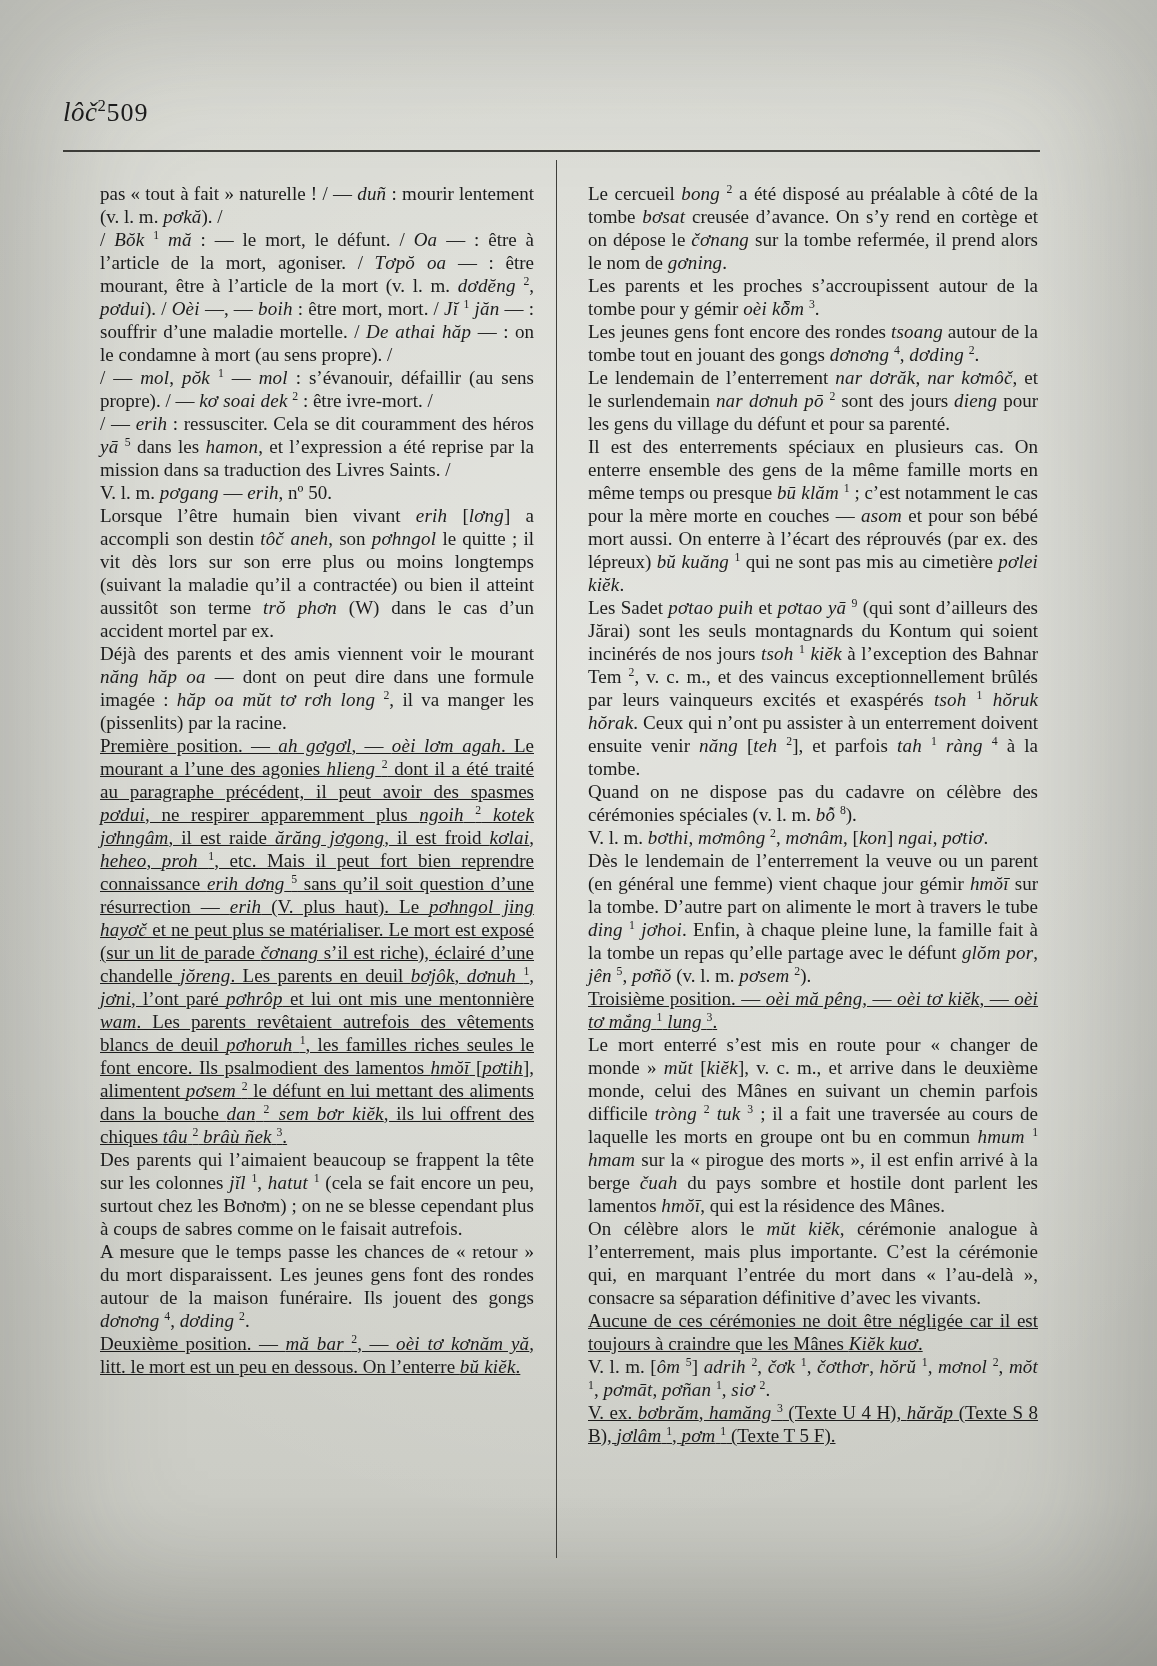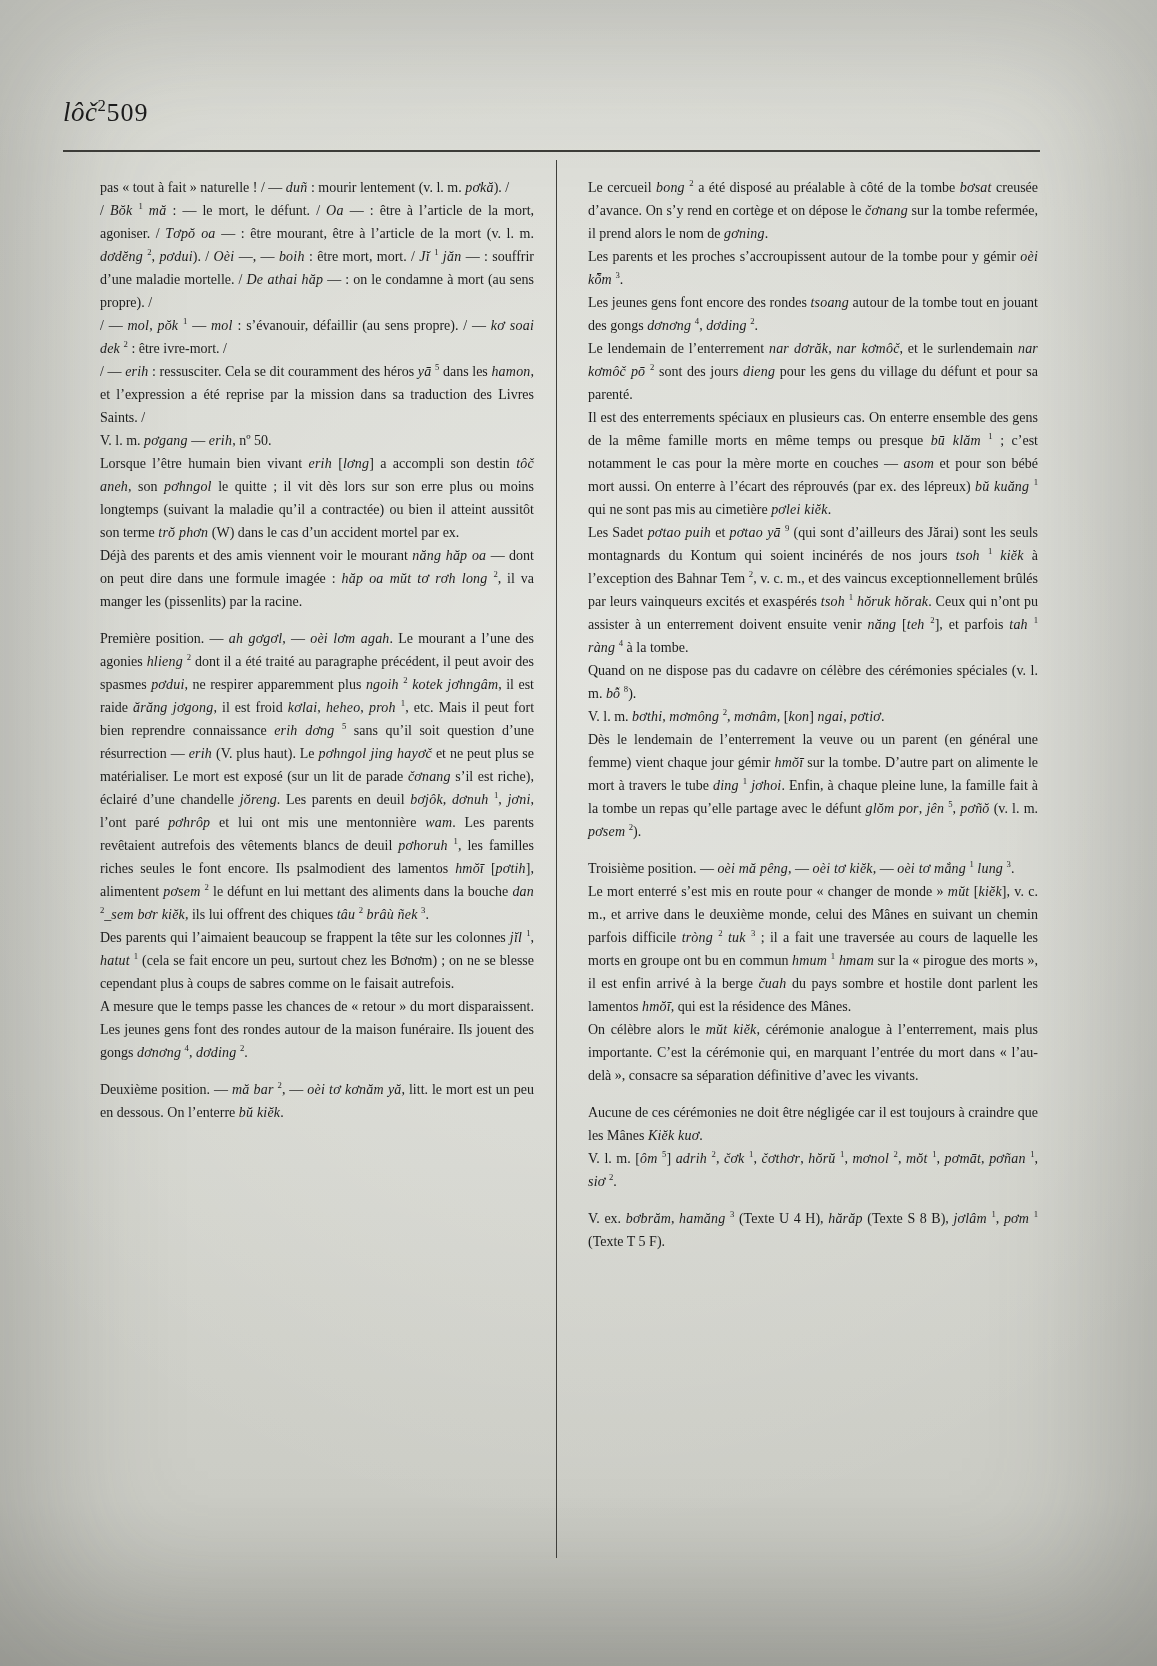--- a/index.html
+++ b/index.html
@@ -43,30 +43,30 @@
   .columns{
     position:absolute;
     left:0;top:168px;width:1157px;bottom:0;
   }
   .divider{
     position:absolute;
     left:556px;top:-8px;height:1398px;width:0;
     border-left:1.5px solid #3e3e3a;
   }
   .col{
-    position:absolute;top:8px;
-    font-size:14px;
+    position:absolute;top:14px;
+    font-size:19px;
     line-height:23px;
     text-align:justify;
     text-justify:inter-word;
   }
   .col-left{left:100px;width:434px;}
   .col-right{left:588px;width:450px;}
   .para{margin:0;}
-  .para.gap{margin-top:14px;}
+  .para.gap{text-decoration:underline;}
   .para sup{font-size:0.62em;line-height:0;}
   .para i{letter-spacing:0.2px;}
 </style>
 </head>
 <body>
 
 <div class="page">
   <div class="vignette"></div>
 
   <div class="header">
@@ -88,21 +88,21 @@
         <p class="para">Déjà des parents et des amis viennent voir le mourant <i>năng hăp oa</i> — dont on peut dire dans une formule imagée : <i>hăp oa mŭt tơ rơh long</i> <sup>2</sup>, il va manger les (pissenlits) par la racine.</p>
         <p class="para gap">Première position. — <i>ah gơgơl</i>, — <i>oèi lơm agah</i>. Le mourant a l’une des agonies <i>hlieng</i> <sup>2</sup> dont il a été traité au paragraphe précédent, il peut avoir des spasmes <i>pơdui</i>, ne respirer apparemment plus <i>ngoih</i> <sup>2</sup> <i>kotek jơhngâm</i>, il est raide <i>ărăng jơgong</i>, il est froid <i>kơlai</i>, <i>heheo</i>, <i>proh</i> <sup>1</sup>, etc. Mais il peut fort bien reprendre connaissance <i>erih dơng</i> <sup>5</sup> sans qu’il soit question d’une résurrection — <i>erih</i> (V. plus haut). Le <i>pơhngol jing hayơč</i> et ne peut plus se matérialiser. Le mort est exposé (sur un lit de parade <i>čơnang</i> s’il est riche), éclairé d’une chandelle <i>jŏreng</i>. Les parents en deuil <i>bơjôk</i>, <i>dơnuh</i> <sup>1</sup>, <i>jơni</i>, l’ont paré <i>pơhrôp</i> et lui ont mis une mentonnière <i>wam</i>. Les parents revêtaient autrefois des vêtements blancs de deuil <i>pơhoruh</i> <sup>1</sup>, les familles riches seules le font encore. Ils psalmodient des lamentos <i>hmŏī</i> [<i>pơtih</i>], alimentent <i>pơsem</i> <sup>2</sup> le défunt en lui mettant des aliments dans la bouche <i>dan</i> <sup>2</sup>_<i>sem bơr kiĕk</i>, ils lui offrent des chiques <i>tâu</i> <sup>2</sup> <i>brâù ñek</i> <sup>3</sup>.</p>
         <p class="para">Des parents qui l’aimaient beaucoup se frappent la tête sur les colonnes <i>jĭl</i> <sup>1</sup>, <i>hatut</i> <sup>1</sup> (cela se fait encore un peu, surtout chez les Bơnơm) ; on ne se blesse cependant plus à coups de sabres comme on le faisait autrefois.</p>
         <p class="para">A mesure que le temps passe les chances de « retour » du mort disparaissent. Les jeunes gens font des rondes autour de la maison funéraire. Ils jouent des gongs <i>dơnơng</i> <sup>4</sup>, <i>dơding</i> <sup>2</sup>.</p>
         <p class="para gap">Deuxième position. — <i>mă bar</i> <sup>2</sup>, — <i>oèi tơ kơnăm yă</i>, litt. le mort est un peu en dessous. On l’enterre <i>bŭ kiĕk</i>.</p>
       </div>
     <div class="col col-right" id="col-right">
         <p class="para">Le cercueil <i>bong</i> <sup>2</sup> a été disposé au préalable à côté de la tombe <i>bơsat</i> creusée d’avance. On s’y rend en cortège et on dépose le <i>čơnang</i> sur la tombe refermée, il prend alors le nom de <i>gơning</i>.</p>
         <p class="para">Les parents et les proches s’accroupissent autour de la tombe pour y gémir <i>oèi kȭm</i> <sup>3</sup>.</p>
         <p class="para">Les jeunes gens font encore des rondes <i>tsoang</i> autour de la tombe tout en jouant des gongs <i>dơnơng</i> <sup>4</sup>, <i>dơding</i> <sup>2</sup>.</p>
-        <p class="para">Le lendemain de l’enterrement <i>nar dơrăk</i>, <i>nar kơmôč</i>, et le surlendemain <i>nar kơmôč pō</i> <sup>2</sup> sont des jours <i>dieng</i> pour les gens du village du défunt et pour sa parenté.</p>
+        <p class="para">Le lendemain de l’enterrement <i>nar dơrăk</i>, <i>nar kơmôč</i>, et le surlendemain <i>nar dơnuh pō</i> <sup>2</sup> sont des jours <i>dieng</i> pour les gens du village du défunt et pour sa parenté.</p>
         <p class="para">Il est des enterrements spéciaux en plusieurs cas. On enterre ensemble des gens de la même famille morts en même temps ou presque <i>bū klăm</i> <sup>1</sup> ; c’est notamment le cas pour la mère morte en couches — <i>asom</i> et pour son bébé mort aussi. On enterre à l’écart des réprouvés (par ex. des lépreux) <i>bŭ kuăng</i> <sup>1</sup> qui ne sont pas mis au cimetière <i>pơlei kiĕk</i>.</p>
         <p class="para">Les Sadet <i>pơtao puih</i> et <i>pơtao yā</i> <sup>9</sup> (qui sont d’ailleurs des Jărai) sont les seuls montagnards du Kontum qui soient incinérés de nos jours <i>tsoh</i> <sup>1</sup> <i>kiĕk</i> à l’exception des Bahnar Tem <sup>2</sup>, v. c. m., et des vaincus exceptionnellement brûlés par leurs vainqueurs excités et exaspérés <i>tsoh</i> <sup>1</sup> <i>hŏruk hŏrak</i>. Ceux qui n’ont pu assister à un enterrement doivent ensuite venir <i>năng</i> [<i>teh</i> <sup>2</sup>], et parfois <i>tah</i> <sup>1</sup> <i>ràng</i> <sup>4</sup> à la tombe.</p>
         <p class="para">Quand on ne dispose pas du cadavre on célèbre des cérémonies spéciales (v. l. m. <i>bỗ</i> <sup>8</sup>).</p>
         <p class="para">V. l. m. <i>bơthi</i>, <i>mơmông</i> <sup>2</sup>, <i>mơnâm</i>, [<i>kon</i>] <i>ngai</i>, <i>pơtiơ</i>.</p>
         <p class="para">Dès le lendemain de l’enterrement la veuve ou un parent (en général une femme) vient chaque jour gémir <i>hmŏī</i> sur la tombe. D’autre part on alimente le mort à travers le tube <i>ding</i> <sup>1</sup> <i>jơhoi</i>. Enfin, à chaque pleine lune, la famille fait à la tombe un repas qu’elle partage avec le défunt <i>glŏm por</i>, <i>jên</i> <sup>5</sup>, <i>pơñŏ</i> (v. l. m. <i>pơsem</i> <sup>2</sup>).</p>
         <p class="para gap">Troisième position. — <i>oèi mă pêng</i>, — <i>oèi tơ kiĕk</i>, — <i>oèi tơ mắng</i> <sup>1</sup> <i>lung</i> <sup>3</sup>.</p>
         <p class="para">Le mort enterré s’est mis en route pour « changer de monde » <i>mŭt</i> [<i>kiĕk</i>], v. c. m., et arrive dans le deuxième monde, celui des Mânes en suivant un chemin parfois difficile <i>tròng</i> <sup>2</sup> <i>tuk</i> <sup>3</sup> ; il a fait une traversée au cours de laquelle les morts en groupe ont bu en commun <i>hmum</i> <sup>1</sup> <i>hmam</i> sur la « pirogue des morts », il est enfin arrivé à la berge <i>čuah</i> du pays sombre et hostile dont parlent les lamentos <i>hmŏī</i>, qui est la résidence des Mânes.</p>
         <p class="para">On célèbre alors le <i>mŭt kiĕk</i>, cérémonie analogue à l’enterrement, mais plus importante. C’est la cérémonie qui, en marquant l’entrée du mort dans « l’au-delà », consacre sa séparation définitive d’avec les vivants.</p>
         <p class="para gap">Aucune de ces cérémonies ne doit être négligée car il est toujours à craindre que les Mânes <i>Kiĕk kuơ</i>.</p>
         <p class="para">V. l. m. [<i>ôm</i> <sup>5</sup>] <i>adrih</i> <sup>2</sup>, <i>čơk</i> <sup>1</sup>, <i>čơthơr</i>, <i>hŏrŭ</i> <sup>1</sup>, <i>mơnol</i> <sup>2</sup>, <i>mŏt</i> <sup>1</sup>, <i>pơmāt</i>, <i>pơñan</i> <sup>1</sup>, <i>siơ</i> <sup>2</sup>.</p>

